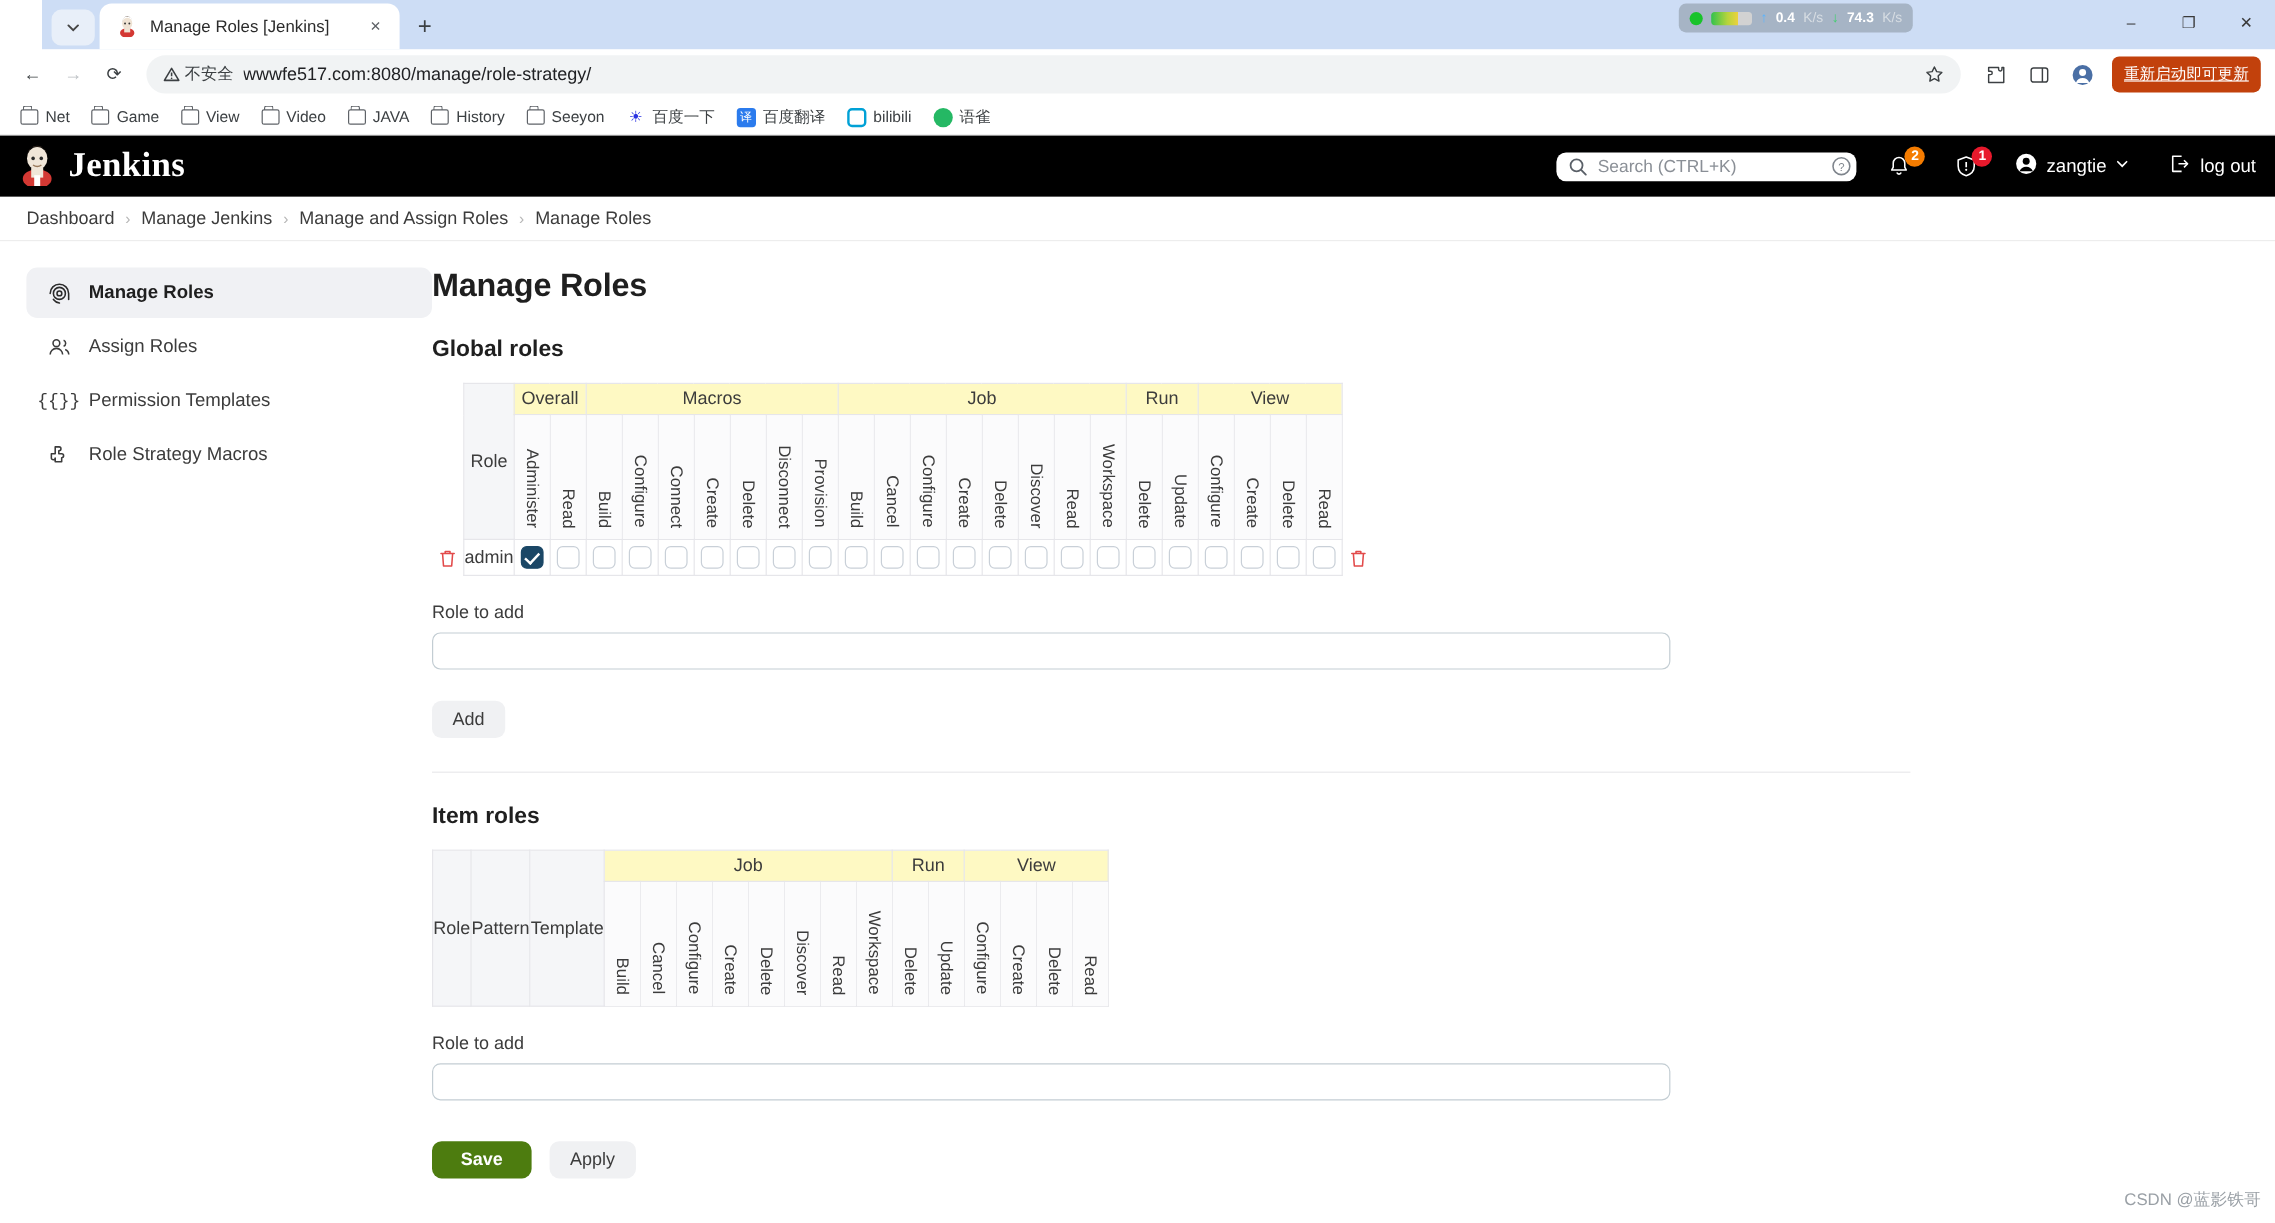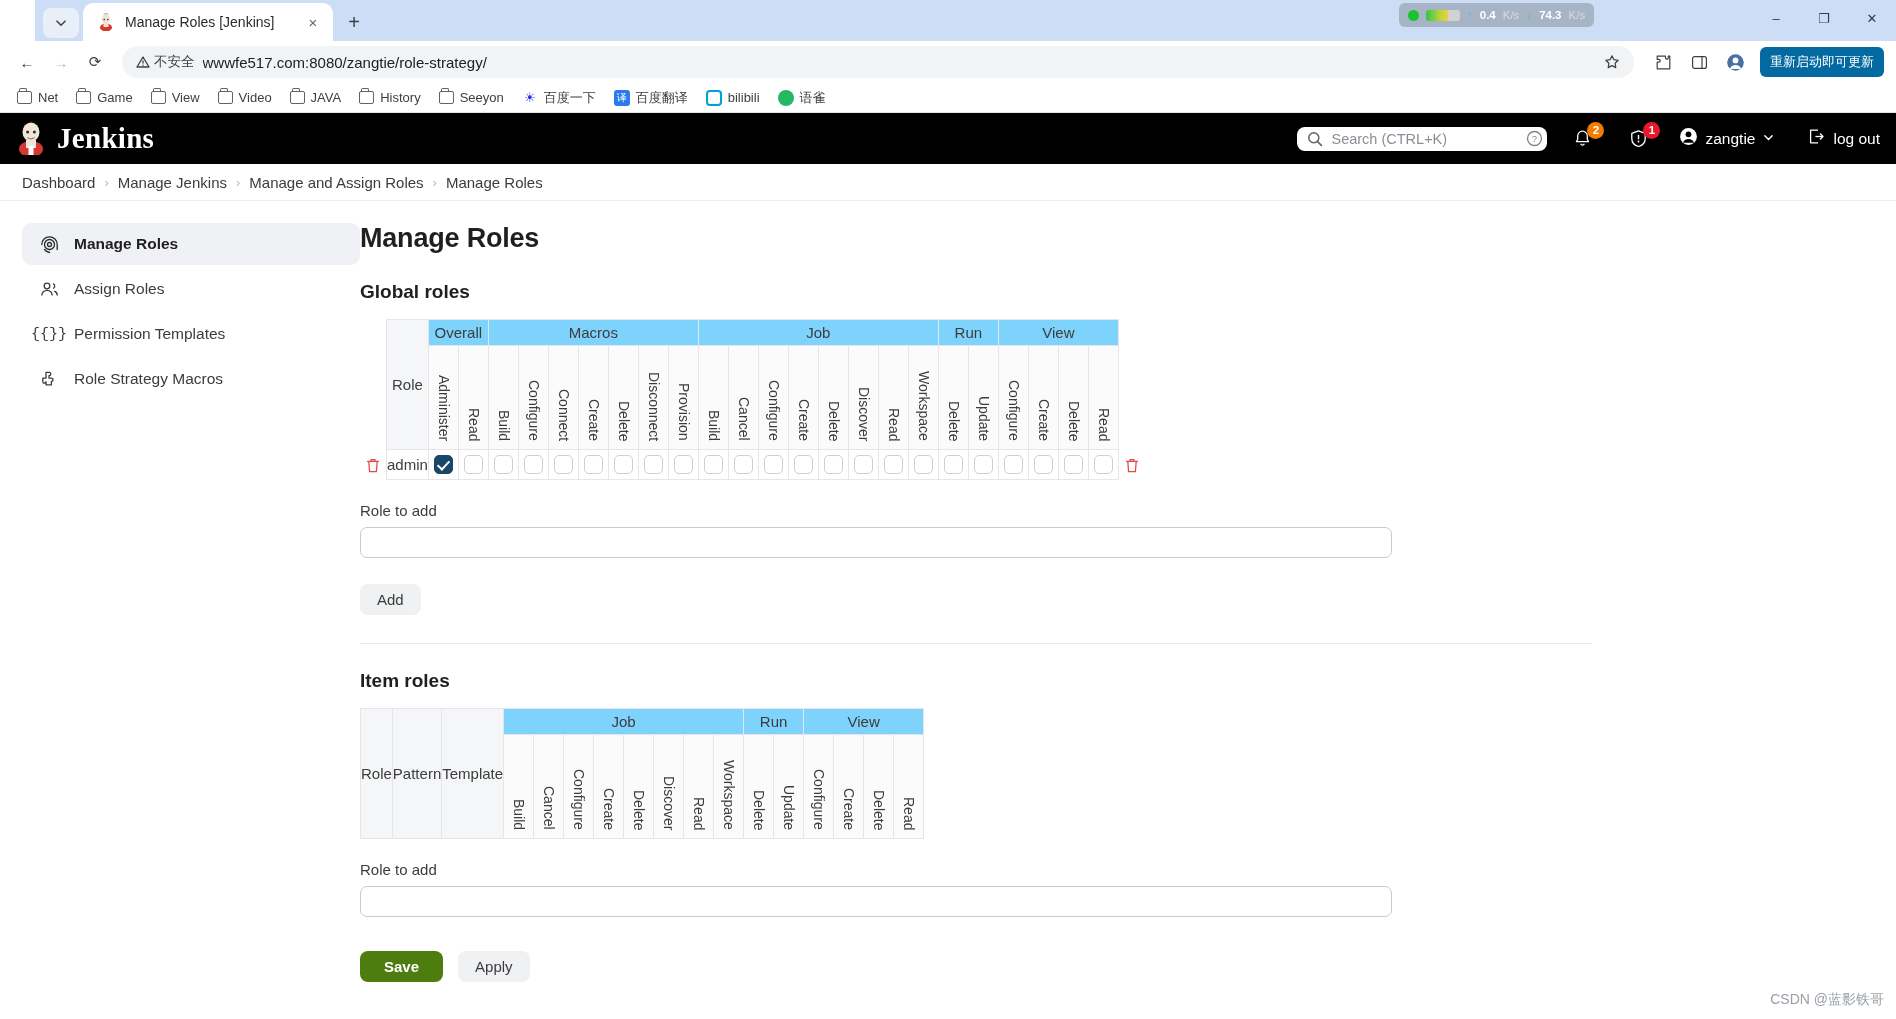--- a/index.html
+++ b/index.html
@@ -136,26 +136,27 @@
     flex: 1 1 auto;
   }
   .omni-right { display:flex; align-items:center; color:#3c4043; }
   .tb-icon {
     width: 30px; height: 30px;
     display:flex; align-items:center; justify-content:center;
     color: #3c4043; margin-left: 2px;
   }
   .update-btn {
     margin-left: 6px;
-    background: #0369a1;
+    background: #c2410c;
     color: #fff;
     font-size: 13px;
     padding: 6px 10px;
     border-radius: 6px;
     white-space: nowrap;
+    text-decoration: underline;
   }
 
   .bookmarks {
     height: 30px;
     background: #ffffff;
     display: flex;
     align-items: center;
     padding: 0 10px;
     gap: 4px;
     border-bottom: 1px solid #e3e3e3;
@@ -315,21 +316,21 @@
     background: #fff;
     table-layout: fixed;
   }
   table.roles th, table.roles td {
     border: 1px solid #e6e6ea;
     padding: 0;
     font-weight: 400;
     color: #3c3c3c;
   }
   th.grp {
-    background: #7dd3fc;
+    background: #fef9c3;
     font-size: 15px;
     text-align: center;
     height: 26px;
     color: #3c3c3c;
   }
   th.vert {
     background: #fbfbfc;
     height: 104px;
     width: 29px;
     vertical-align: bottom;
@@ -493,21 +494,21 @@
   <div class="nav-btn">⟳</div>
   <div class="omnibox">
     <span class="not-secure">
       <svg width="14" height="14" viewBox="0 0 14 14">
           <path d="M7 2 L13 12 H1 Z" fill="none" stroke="#3c4043" stroke-width="1.3" stroke-linejoin="round"></path>
           <line x1="7" y1="5.5" x2="7" y2="8.6" stroke="#3c4043" stroke-width="1.3"></line>
           <circle cx="7" cy="10.2" r=".7" fill="#3c4043"></circle>
         </svg>
       <span>不安全</span>
     </span>
-    <span class="url-text">wwwfe517.com:8080/zangtie/role-strategy/</span>
+    <span class="url-text">wwwfe517.com:8080/manage/role-strategy/</span>
     <span class="omni-right">
       <svg width="16" height="16" viewBox="0 0 16 16">
           <path d="M8 1.8 l1.9 3.9 4.3.6-3.1 3 .7 4.3L8 11.6 4.2 13.6l.7-4.3-3.1-3 4.3-.6z" fill="none" stroke="#3c4043" stroke-width="1.2" stroke-linejoin="round"></path>
         </svg>
     </span>
   </div>
   <div class="tb-icon">
     <svg width="17" height="17" viewBox="0 0 17 17">
         <path d="M6.5 2.2h4v1.6a1.4 1.4 0 1 0 2.8 0V2.2h1.5v12.6H2.2V8.2h1.6a1.4 1.4 0 1 0 0-2.8H2.2V2.2h4.3z" fill="none" stroke="#3c4043" stroke-width="1.2" stroke-linejoin="round"></path>
       </svg>

